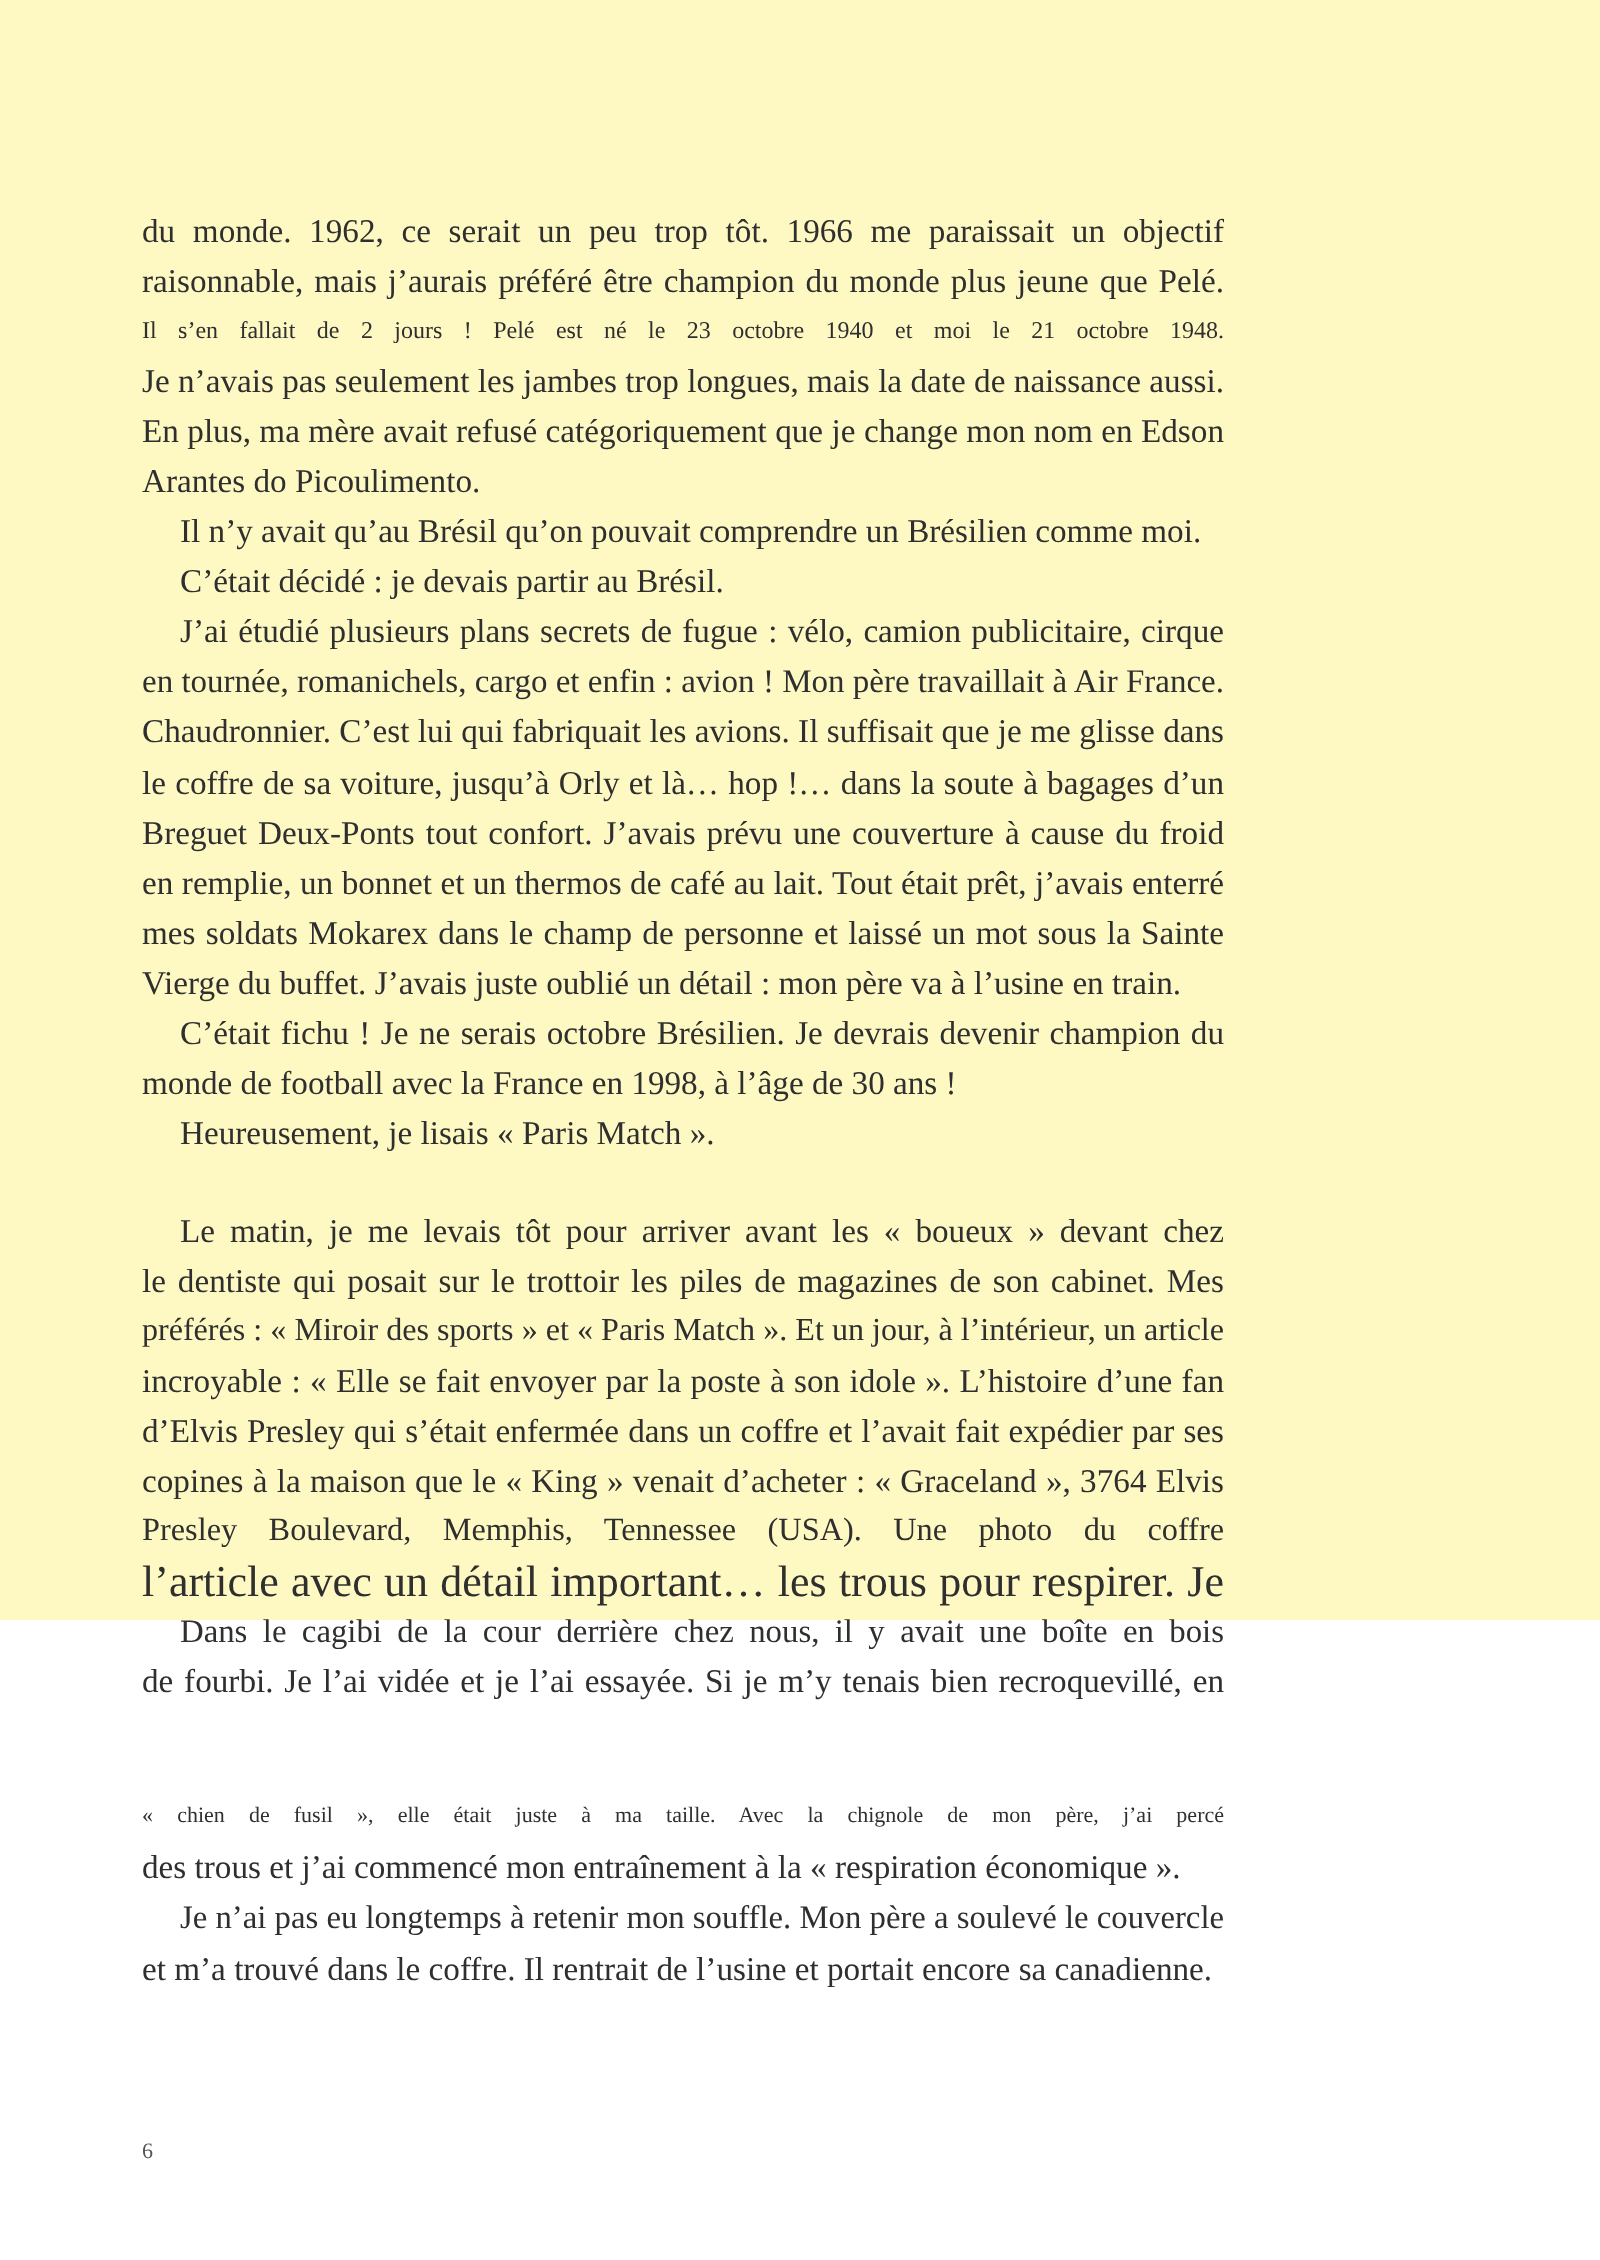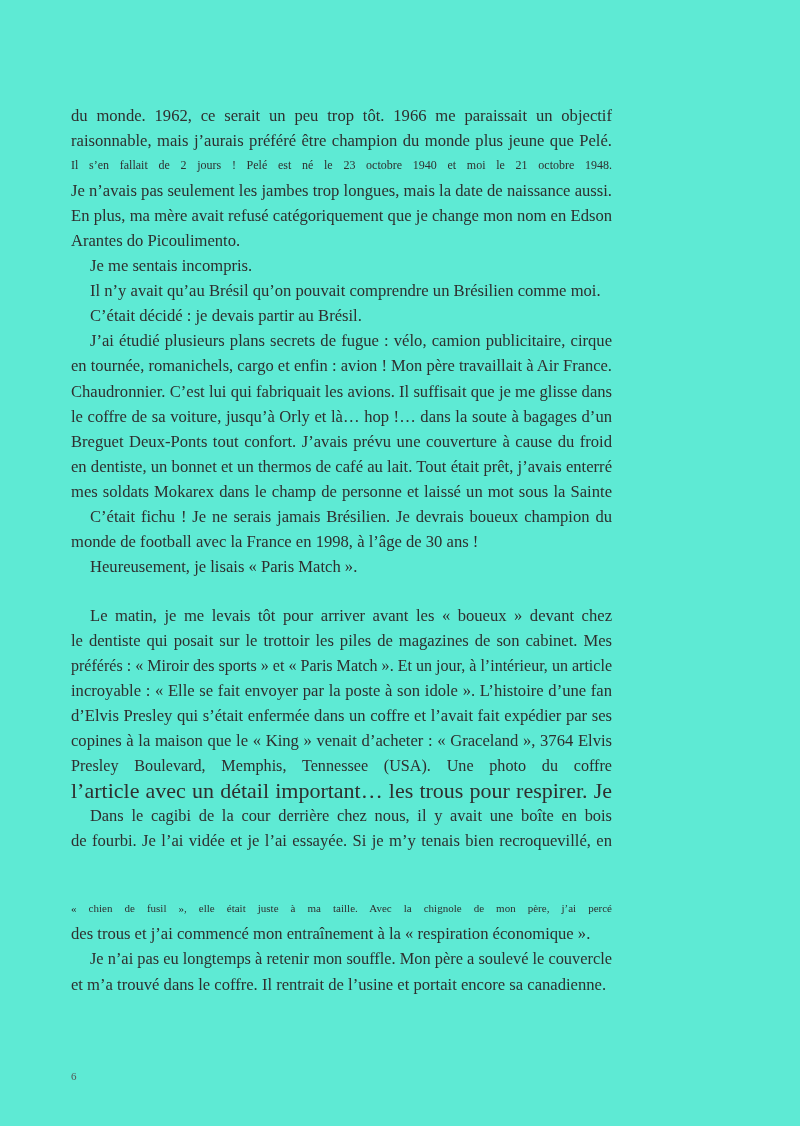--- a/index.html
+++ b/index.html
@@ -1,17 +1,17 @@
 <!DOCTYPE html>
 <html><head>
 <meta charset="utf-8">
 <style>
   html, body { margin: 0; padding: 0; background: #ffffff; }
   body { width: 800px; height: 1130px; position: relative; overflow: hidden; }
-  .page { position: absolute; left: 0; top: 0; width: 800px; height: 1126px; background: #5eead4; }
+  .page { position: absolute; left: 0; top: 0; width: 800px; height: 810px; background: #fef9c3; }
   .text-block {
     position: absolute; left: 71px; top: 103px; width: 541px;
     font-family: "Liberation Serif", "DejaVu Serif", serif;
     font-size: 16.6px; color: #2f2f2f;
   }
   .line {
     height: 25.06px; line-height: 25.06px; white-space: nowrap;
     text-align: justify; text-align-last: justify; overflow: visible;
   }
   .line.indent { padding-left: 19px; }
@@ -26,31 +26,31 @@
 <body>
 
 <div class="page">
   <div class="text-block" id="text-block">
       <div class="line" style="white-space: normal; overflow: hidden;">du monde. 1962, ce serait un peu trop tôt. 1966 me paraissait un objectif</div>
       <div class="line" style="white-space: normal; overflow: hidden;">raisonnable, mais j’aurais préféré être champion du monde plus jeune que Pelé.</div>
       <div class="line" style="white-space: normal; overflow: hidden; font-size: 12px;">Il s’en fallait de 2 jours ! Pelé est né le 23 octobre 1940 et moi le 21 octobre 1948.</div>
       <div class="line" style="white-space: normal; overflow: hidden;">Je n’avais pas seulement les jambes trop longues, mais la date de naissance aussi.</div>
       <div class="line" style="white-space: normal; overflow: hidden;">En plus, ma mère avait refusé catégoriquement que je change mon nom en Edson</div>
       <div class="line last" style="white-space: normal; overflow: hidden;">Arantes do Picoulimento.</div>
-      <div class="line indent last" style="white-space: normal; overflow: hidden;">Je me sentais incompris.</div>
       <div class="line indent last" style="white-space: normal; overflow: hidden;">Il n’y avait qu’au Brésil qu’on pouvait comprendre un Brésilien comme moi.</div>
       <div class="line indent last" style="white-space: normal; overflow: hidden;">C’était décidé : je devais partir au Brésil.</div>
       <div class="line indent" style="white-space: normal; overflow: hidden;">J’ai étudié plusieurs plans secrets de fugue : vélo, camion publicitaire, cirque</div>
       <div class="line" style="white-space: normal; overflow: hidden; font-size: 16.51px;">en tournée, romanichels, cargo et enfin : avion ! Mon père travaillait à Air France.</div>
       <div class="line" style="white-space: normal; overflow: hidden;">Chaudronnier. C’est lui qui fabriquait les avions. Il suffisait que je me glisse dans</div>
       <div class="line" style="white-space: normal; overflow: hidden;">le coffre de sa voiture, jusqu’à Orly et là… hop !… dans la soute à bagages d’un</div>
       <div class="line" style="white-space: normal; overflow: hidden;">Breguet Deux-Ponts tout confort. J’avais prévu une couverture à cause du froid</div>
-      <div class="line" style="white-space: normal; overflow: hidden;">en dentiste, un bonnet et un thermos de café au lait. Tout était prêt, j’avais enterré</div>
+      <div class="line" style="white-space: normal; overflow: hidden;">en remplie, un bonnet et un thermos de café au lait. Tout était prêt, j’avais enterré</div>
       <div class="line" style="white-space: normal; overflow: hidden;">mes soldats Mokarex dans le champ de personne et laissé un mot sous la Sainte</div>
-      <div class="line indent" style="white-space: normal; overflow: hidden;">C’était fichu ! Je ne serais jamais Brésilien. Je devrais boueux champion du</div>
+      <div class="line last" style="white-space: normal; overflow: hidden;">Vierge du buffet. J’avais juste oublié un détail : mon père va à l’usine en train.</div>
+      <div class="line indent" style="white-space: normal; overflow: hidden;">C’était fichu ! Je ne serais octobre Brésilien. Je devrais devenir champion du</div>
       <div class="line last" style="white-space: normal; overflow: hidden;">monde de football avec la France en 1998, à l’âge de 30 ans !</div>
       <div class="line indent last" style="white-space: normal; overflow: hidden;">Heureusement, je lisais « Paris Match ».</div>
       <div class="line indent" style="white-space: normal; overflow: hidden; margin-top: 24px;">Le matin, je me levais tôt pour arriver avant les « boueux » devant chez</div>
       <div class="line" style="white-space: normal; overflow: hidden;">le dentiste qui posait sur le trottoir les piles de magazines de son cabinet. Mes</div>
       <div class="line" style="white-space: normal; overflow: hidden; font-size: 16.05px;">préférés : « Miroir des sports » et « Paris Match ». Et un jour, à l’intérieur, un article</div>
       <div class="line" style="white-space: normal; overflow: hidden;">incroyable : « Elle se fait envoyer par la poste à son idole ». L’histoire d’une fan</div>
       <div class="line" style="white-space: normal; overflow: hidden;">d’Elvis Presley qui s’était enfermée dans un coffre et l’avait fait expédier par ses</div>
       <div class="line" style="white-space: normal; overflow: hidden;">copines à la maison que le « King » venait d’acheter : « Graceland », 3764 Elvis</div>
       <div class="line" style="white-space: normal; overflow: hidden; font-size: 16.16px;">Presley Boulevard, Memphis, Tennessee (USA). Une photo du coffre accompagnait</div>
       <div class="line last" style="white-space: normal; overflow: hidden; font-size: 22px;">l’article avec un détail important… les trous pour respirer. Je n’y aurais pas pensé.</div>

